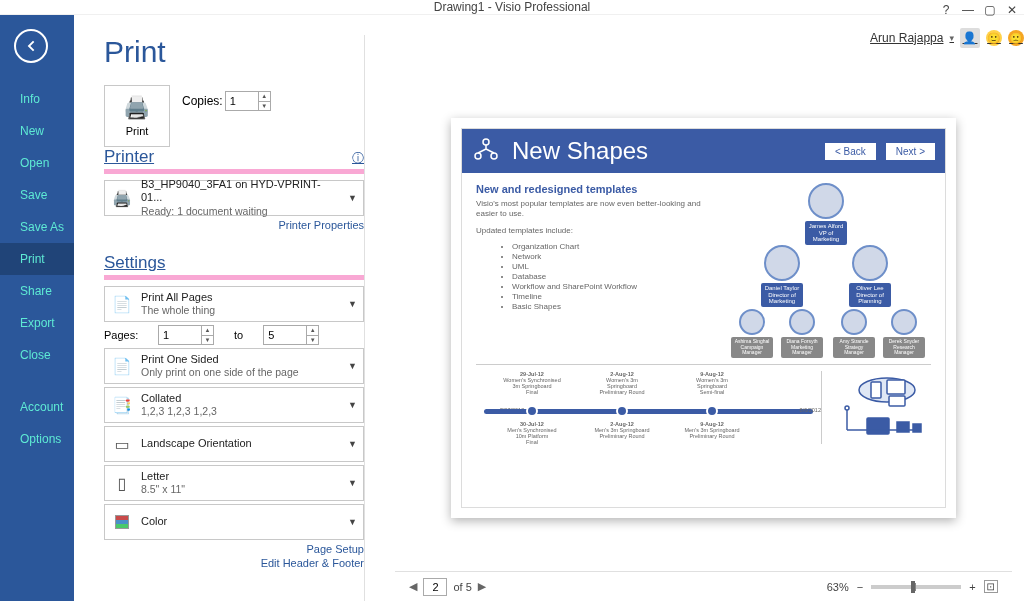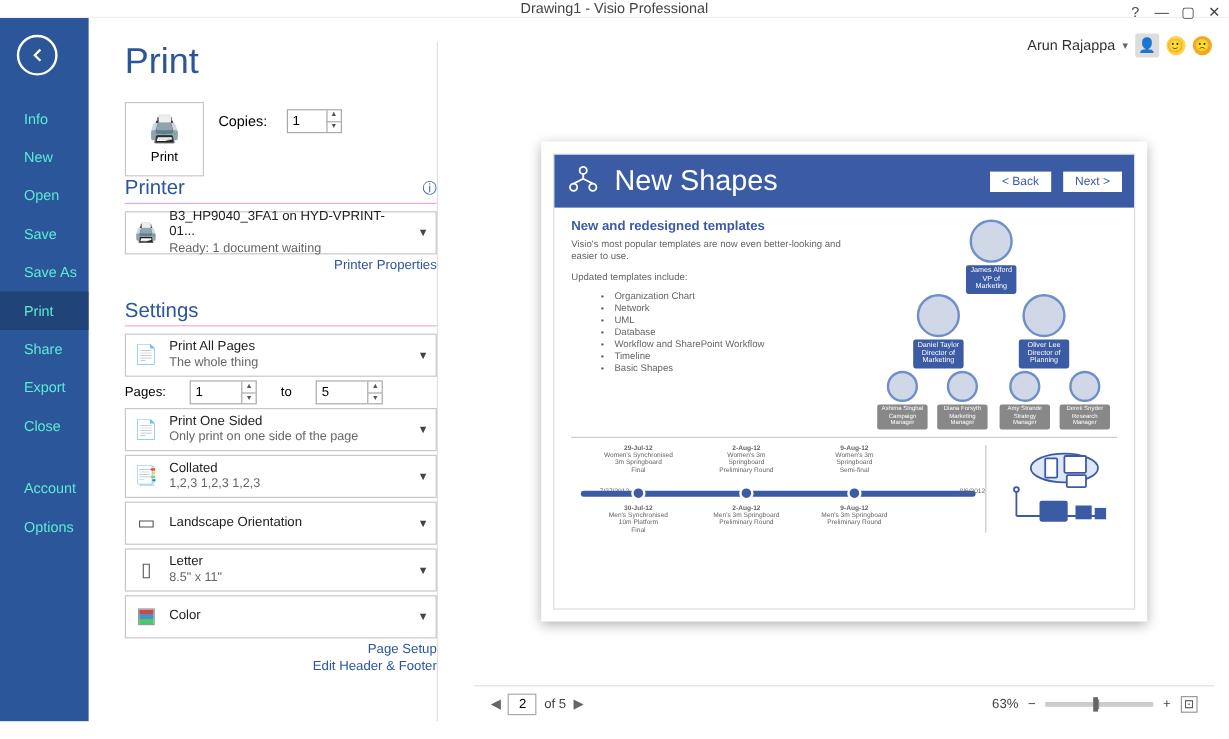--- a/index.html
+++ b/index.html
@@ -3,21 +3,21 @@
 <meta charset="utf-8">
 <style>
 * { margin: 0; padding: 0; box-sizing: border-box; font-family: "Segoe UI", Tahoma, sans-serif; }
 html, body { width: 1024px; height: 616px; overflow: hidden; background: #fff; }
 
 
 .titlebar { height: 15px; display: flex; align-items: center; justify-content: center; position: relative; background: #fff; border-bottom: 1px solid #f0f0f0; }
 .titlebar .title { font-size: 12px; color: #444; }
 .titlebar .right { position: absolute; right: 6px; top: 4px; display: flex; align-items: center; gap: 10px; font-size: 12px; color: #444; }
 .titlebar .right .wctrl { width: 12px; height: 12px; display: inline-flex; align-items: center; justify-content: center; }
-.user-row { position: absolute; right: 14px; top: 28px; display: flex; align-items: center; gap: 6px; font-size: 12px; color: #333; }
+.user-row { position: absolute; right: 0; top: 28px; display: flex; align-items: center; gap: 6px; font-size: 12px; color: #333; text-decoration: underline; }
 .user-row .avatar { width: 20px; height: 20px; background: #ddd; border-radius: 2px; display: inline-flex; align-items: center; justify-content: center; color: #888; }
 .user-row .face { width: 16px; height: 16px; border-radius: 50%; display: inline-flex; align-items: center; justify-content: center; font-size: 11px; }
 .user-row .face.happy { background: #ffd24a; }
 .user-row .face.sad { background: #f5a623; }
 
 .app { display: flex; height: calc(616px - 30px); }
 
 
 .sidebar { width: 74px; background: #2b579a; color: #5eead4; display: flex; flex-direction: column; padding-top: 10px; }
 .back-circle { width: 34px; height: 34px; border: 2px solid #fff; border-radius: 50%; margin: 4px 0 20px 14px; display: flex; align-items: center; justify-content: center; cursor: pointer; }
@@ -30,27 +30,27 @@
 .main { flex: 1; display: flex; flex-direction: column; background: #fff; }
 .main-body { flex: 1; display: flex; padding: 20px 0 0 30px; overflow: hidden; }
 .col-left { width: 260px; }
 .col-right { flex: 1; padding: 0 12px 0 30px; display: flex; flex-direction: column; border-left: 1px solid #e0e0e0; }
 
 h1.print-header { font-size: 30px; font-weight: 300; color: #2b579a; margin-bottom: 16px; }
 
 .print-box { border: 1px solid #c8c8c8; width: 66px; height: 62px; display: flex; flex-direction: column; align-items: center; justify-content: center; gap: 4px; float: left; }
 .print-box .picon { font-size: 22px; }
 .print-box .plabel { font-size: 11px; }
-.copies-wrap { margin-left: 78px; padding-top: 6px; font-size: 12px; display: flex; align-items: center; gap: 16px; }
+.copies-wrap { margin-left: 78px; padding-top: 6px; font-size: 12px; display: flex; align-items: center; gap: 2px; }
 .num-input { width: 46px; height: 20px; border: 1px solid #aaa; display: flex; align-items: center; padding: 0 14px 0 4px; font-size: 11px; position: relative; }
 .spinner { position: absolute; right: 0; top: 0; width: 12px; height: 100%; display: flex; flex-direction: column; }
 .spinner div { flex: 1; border-left: 1px solid #aaa; font-size: 6px; display: flex; align-items: center; justify-content: center; color: #555; }
 .spinner div:first-child { border-bottom: 1px solid #aaa; }
 
-.section-title { clear: both; font-size: 17px; font-weight: 400; color: #2b579a; margin-top: 22px; margin-bottom: 6px; border-bottom: 1px solid #f9a8d4; padding-bottom: 2px; display: flex; align-items: center; justify-content: space-between; }
+.section-title { clear: both; font-size: 17px; font-weight: 400; color: #2b579a; margin-top: 22px; margin-bottom: 6px; border-bottom: 5px solid #f9a8d4; padding-bottom: 2px; display: flex; align-items: flex-end; justify-content: space-between; text-decoration: underline; }
 .section-title .info-icon { color: #2b579a; font-size: 12px; }
 
 .selector { border: 1px solid #c8c8c8; height: 36px; display: flex; align-items: center; padding: 0 6px; font-size: 11px; gap: 8px; margin-bottom: 3px; cursor: pointer; position: relative; }
 .selector .sicon { width: 22px; display: flex; justify-content: center; font-size: 16px; color: #555; }
 .selector .slines { flex: 1; display: flex; flex-direction: column; line-height: 1.25; }
 .selector .slines .l1 { color: #222; }
 .selector .slines .l2 { color: #666; font-size: 10.5px; }
 .selector .caret { color: #444; font-size: 9px; }
 .color-box { width: 14px; height: 14px; background: linear-gradient(#c94a4a 33%, #4a90c9 33% 66%, #4ac96b 66%); border: 1px solid #999; }
 

